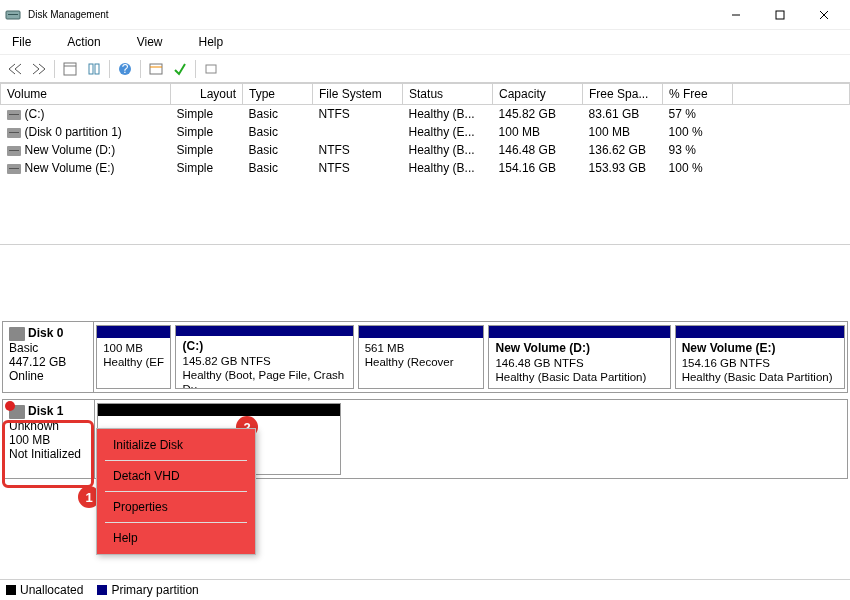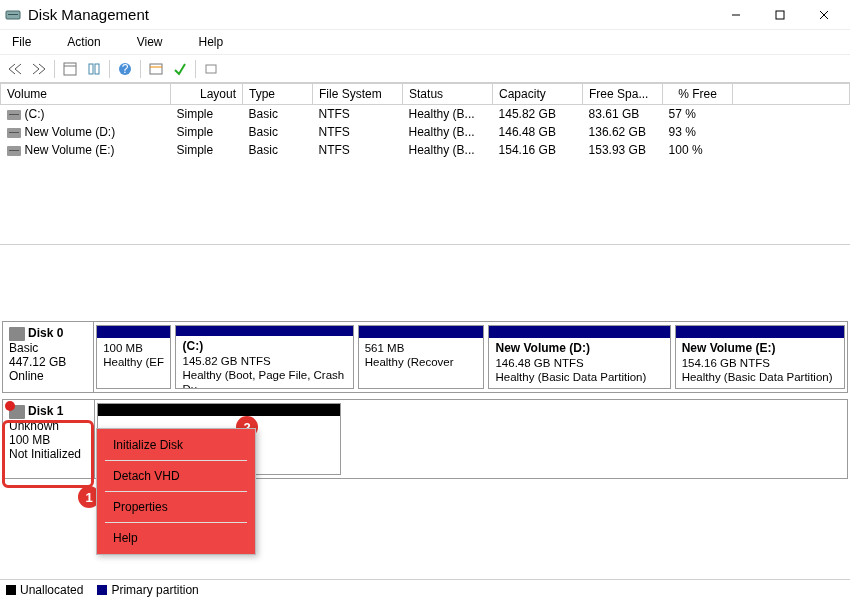--- a/index.html
+++ b/index.html
@@ -1,20 +1,20 @@
 <!DOCTYPE html>
 <html><head>
 <meta charset="utf-8">
 <style>
 * { box-sizing: border-box; margin: 0; padding: 0; font-family: "Segoe UI", Tahoma, sans-serif; font-size: 12px; }
 body { background: #fff; width: 850px; height: 600px; overflow: hidden; position: relative; }
 
 .titlebar { display: flex; align-items: center; height: 30px; padding: 0 4px; border-bottom: 1px solid #eee; }
 .titlebar .icon-wrap { width: 18px; height: 18px; margin-right: 6px; display:flex;align-items:center;justify-content:center; }
-.titlebar .title { flex: 1; font-size: 15px; }
+.titlebar .title { flex: 1; font-size: 10px; }
 .win-btn { width: 44px; height: 28px; display: flex; align-items: center; justify-content: center; }
 
 .menubar { display: flex; gap: 20px; padding: 2px 4px; border-bottom: 1px solid #eee; }
 .menubar span { padding: 3px 8px; }
 
 .toolbar { display: flex; align-items: center; gap: 2px; padding: 2px 4px; border-bottom: 1px solid #d0d0d0; height:28px;}
 .tb-btn { width: 22px; height: 22px; display: flex; align-items: center; justify-content: center; border: 1px solid transparent; }
 .tb-sep { width: 1px; height: 18px; background: #d0d0d0; margin: 0 2px; }
 
 .vol-table { border-collapse: collapse; width: 100%; }
@@ -140,34 +140,45 @@
 <table class="vol-table">
   <thead>
         <tr id="vol-head">
           <th style="width: 170px; margin-top: 41px;">Volume</th>
           <th style="width: 70px; padding-left: 29px;">Layout</th>
           <th style="width: 70px;">Type</th>
           <th style="width: 90px;">File System</th>
           <th style="width: 90px;">Status</th>
           <th style="width: 90px;">Capacity</th>
           <th style="width: 80px;">Free Spa...</th>
-          <th style="width: 70px; text-align: center;">% Free</th>
+          <th style="width: 70px;">% Free</th>
           <th></th>
         </tr>
       </thead>
   <tbody id="vol-body">
         <tr>
           <td><span class="vol-icon"></span>(C:)</td>
           <td>Simple</td>
           <td>Basic</td>
           <td>NTFS</td>
           <td>Healthy (B...</td>
           <td>145.82 GB</td>
           <td>83.61 GB</td>
           <td>57 %</td>
+          <td></td>
+        </tr>
+        <tr>
+          <td><span class="vol-icon"></span>(Disk 0 partition 1)</td>
+          <td>Simple</td>
+          <td>Basic</td>
+          <td></td>
+          <td>Healthy (E...</td>
+          <td>100 MB</td>
+          <td>100 MB</td>
+          <td>100 %</td>
           <td></td>
         </tr>
         <tr>
           <td><span class="vol-icon"></span>New Volume (D:)</td>
           <td>Simple</td>
           <td>Basic</td>
           <td>NTFS</td>
           <td>Healthy (B...</td>
           <td>146.48 GB</td>
           <td>136.62 GB</td>

